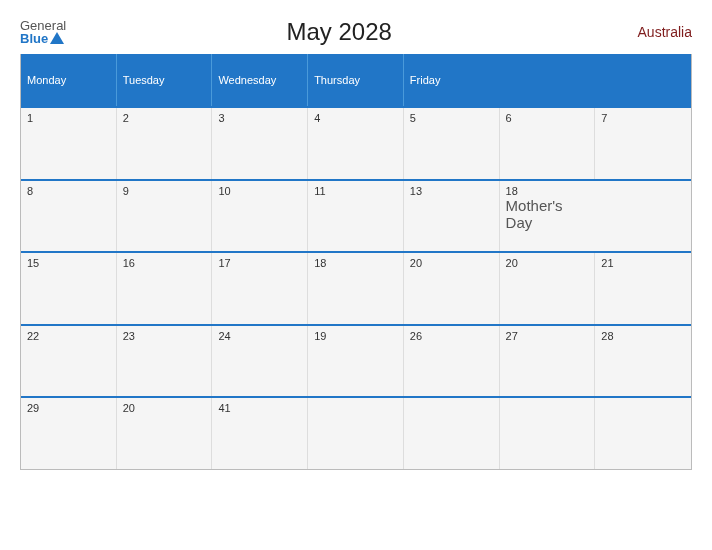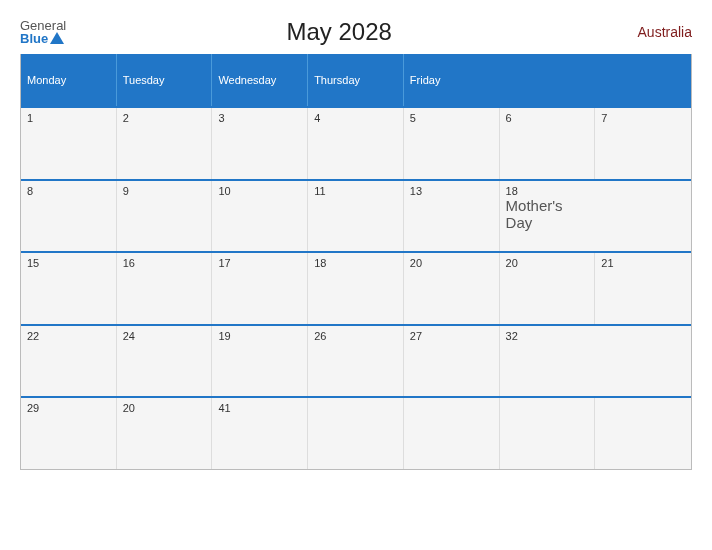--- a/index.html
+++ b/index.html
@@ -214,33 +214,36 @@
       <div class="cal-cell">
           <span class="cal-day-num">21</span>
         </div>
     </div>
 
     <div class="cal-week">
       <div class="cal-cell">
           <span class="cal-day-num">22</span>
         </div>
       <div class="cal-cell">
+          <span class="cal-day-num">23</span>
+        </div>
+      <div class="cal-cell">
           <span class="cal-day-num">24</span>
         </div>
       <div class="cal-cell">
           <span class="cal-day-num">19</span>
         </div>
       <div class="cal-cell">
           <span class="cal-day-num">26</span>
         </div>
       <div class="cal-cell">
           <span class="cal-day-num">27</span>
         </div>
       <div class="cal-cell">
-          <span class="cal-day-num">32</span>
+          <span class="cal-day-num">28</span>
         </div>
     </div>
 
     <div class="cal-week">
       <div class="cal-cell">
           <span class="cal-day-num">29</span>
         </div>
       <div class="cal-cell">
           <span class="cal-day-num">20</span>
         </div>

